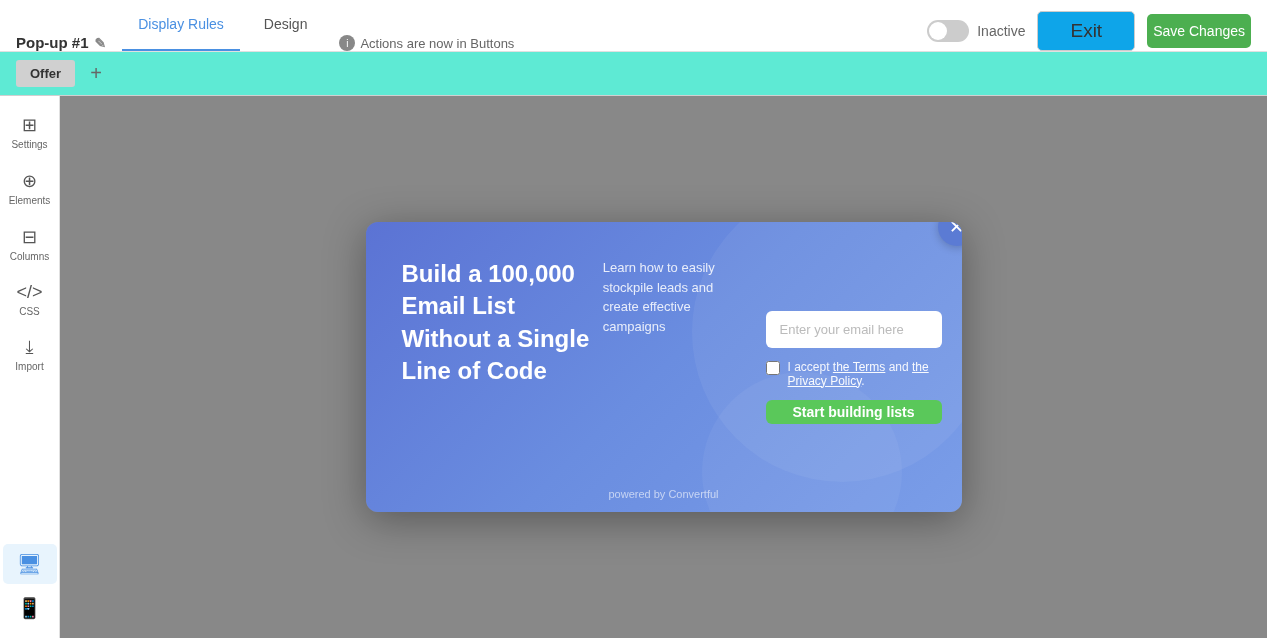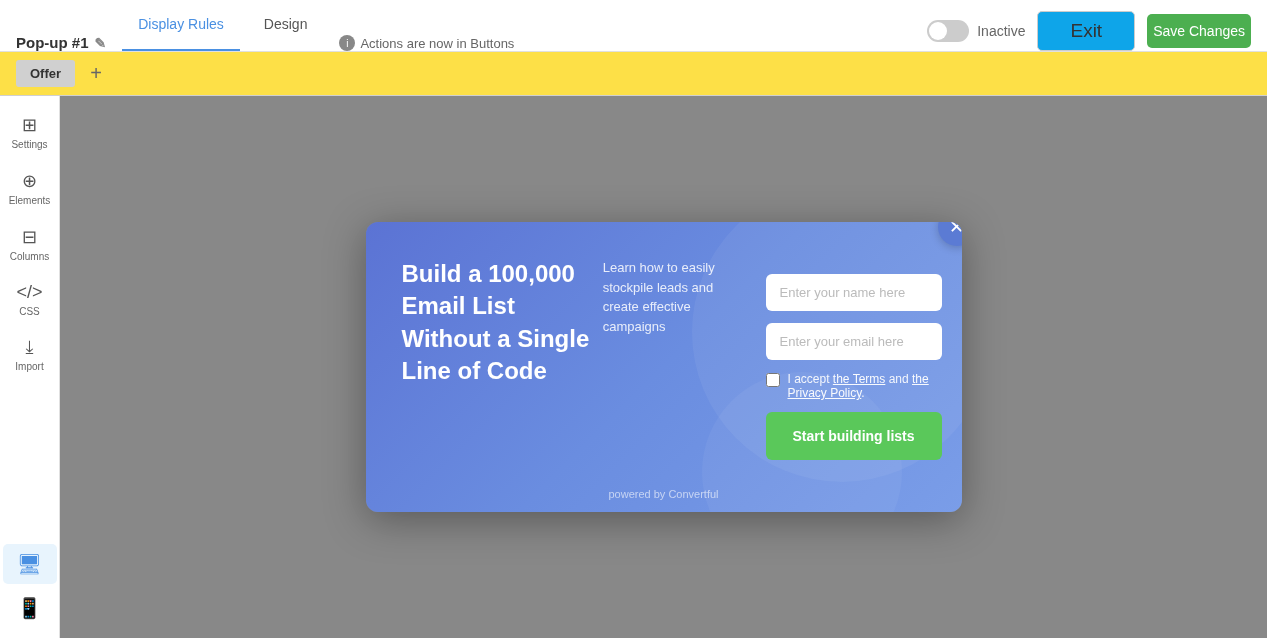--- a/index.html
+++ b/index.html
@@ -114,21 +114,21 @@
       font-size: 14px;
       font-weight: 400;
       cursor: pointer;
     }
 
     
     #offerbar {
       display: flex;
       align-items: center;
       height: 44px;
-      background: #fde047;
+      background: #5eead4;
       border-bottom: 1px solid #d0d0d0;
       padding: 0 16px;
       gap: 8px;
     }
     .offer-tab {
       padding: 6px 14px;
       font-size: 13px;
       color: #555;
       cursor: pointer;
       border-radius: 3px;
@@ -297,21 +297,21 @@
     .popup-checkbox {
       width: 14px;
       height: 14px;
       margin-top: 1px;
       flex-shrink: 0;
       cursor: pointer;
     }
     .checkbox-row a { color: rgba(255,255,255,0.95); }
     .submit-btn {
       width: 100%;
-      padding: 16px;
+      padding: 4px;
       background: #5ac85a;
       color: #fff;
       border: none;
       border-radius: 6px;
       font-size: 14px;
       font-weight: 600;
       cursor: pointer;
       text-align: center;
     }
     .close-btn {
@@ -411,21 +411,20 @@
   <div id="canvas">
     <div class="modal-wrapper">
       <div class="popup-modal">
 
         <div class="popup-left">
           <div class="popup-headline">Build a 100,000 Email List Without a Single Line of Code</div>
           <div class="popup-subtext">Learn how to easily stockpile leads and create effective campaigns</div>
         </div>
 
         <div class="popup-right">
-          <input class="popup-input" type="text" placeholder="Enter your name here" style="">
           <input class="popup-input" type="email" placeholder="Enter your email here" style="">
           <div class="checkbox-row">
             <input type="checkbox" class="popup-checkbox" style="">
             <span>
               <span>I accept </span><a href="#">the Terms</a><span> and </span><a href="#">the Privacy Policy</a><span>.</span>
             </span>
           </div>
           <button class="submit-btn">Start building lists</button>
         </div>
 

